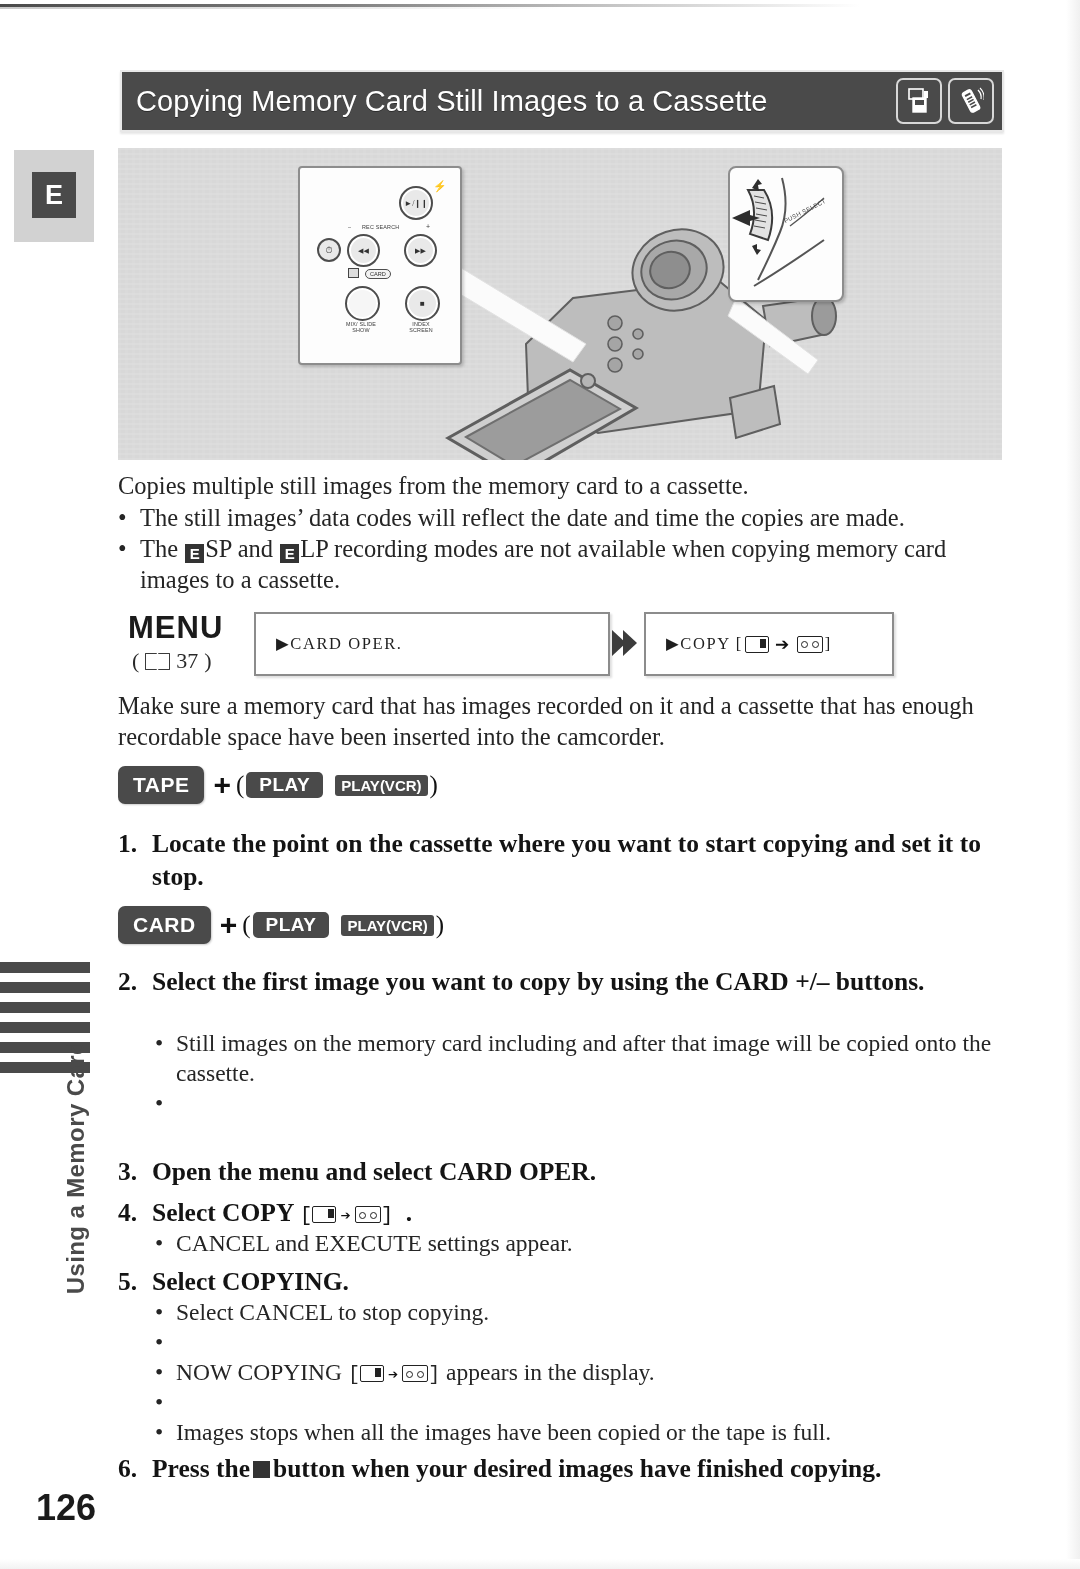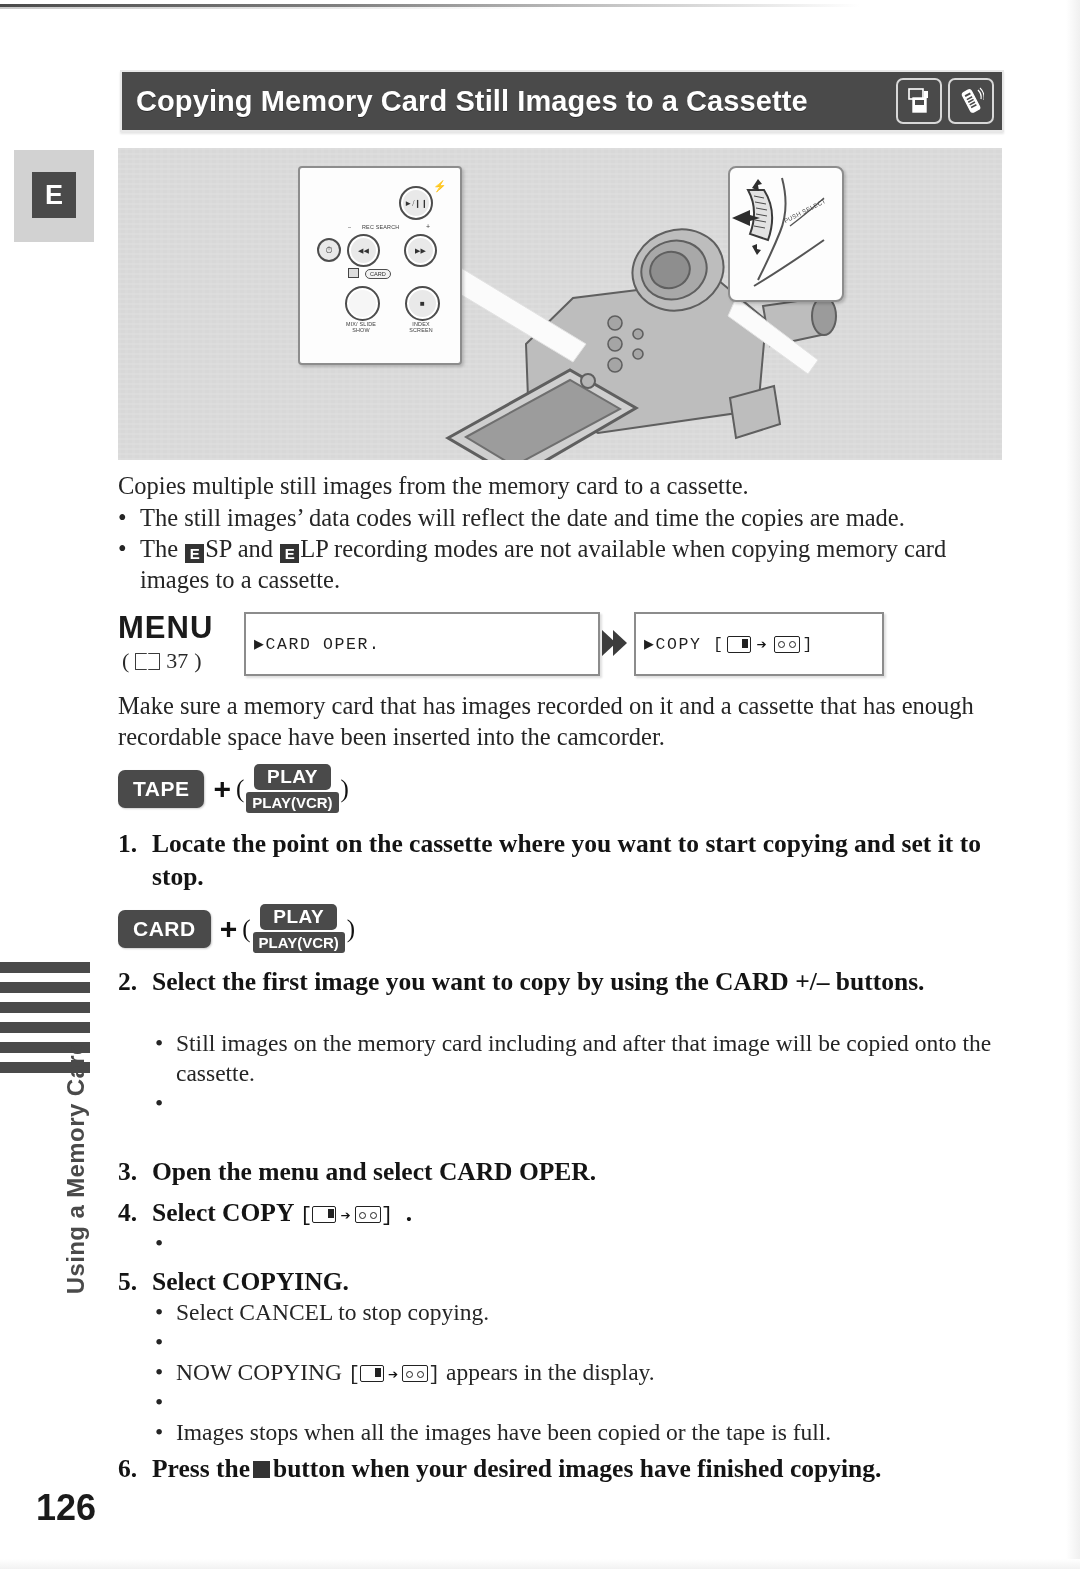--- a/index.html
+++ b/index.html
@@ -26,21 +26,21 @@
 
   
   .titlebar{
     position:absolute;left:120px;top:70px;width:880px;height:58px;
     background:#4a4a4a;border:2px solid #e8e8e8;
     display:flex;align-items:center;
     box-shadow:0 2px 2px rgba(0,0,0,.10);
   }
   .titlebar .ttl{
     flex:1;color:#ffffff;font-family:"Liberation Sans",sans-serif;
-    font-weight:bold;font-size:29px;letter-spacing:.1px;
+    font-weight:normal;font-size:29px;letter-spacing:.1px;
     padding-left:14px; white-space:nowrap;
     text-shadow:0 1px 0 rgba(0,0,0,.4);
   }
   .hdr-icons{display:flex;gap:6px;padding-right:8px;}
   .hdr-ico{width:42px;height:42px;border:2px solid #d8d8d8;border-radius:7px;
      background:#4a4a4a;display:flex;align-items:center;justify-content:center;}
   .hdr-ico svg{display:block;}
 
   
   .etab{
@@ -82,38 +82,38 @@
   .intro{position:absolute;left:118px;top:470px;width:880px;
     font-size:24.5px;line-height:31px;color:#252525;}
   .bul{position:absolute;left:118px;width:892px;font-size:24.5px;line-height:31px;color:#252525;}
   .bul .b{display:flex;}
   .bul .b .dot{width:22px;flex:none;}
   .inv{display:inline-flex;align-items:center;justify-content:center;
     background:#333;color:#fff;font-family:"Liberation Sans",sans-serif;
     font-weight:bold;font-size:15px;width:19px;height:19px;vertical-align:-2px;margin:0 1px;}
 
   
-  .menurow{position:absolute;left:118px;top:612px;width:890px;height:53px;}
+  .menurow{position:absolute;left:128px;top:612px;width:890px;height:53px;}
   .menu-word{position:absolute;left:0;top:-2px;font-family:"Liberation Sans",sans-serif;
     font-weight:bold;font-size:31px;letter-spacing:1px;color:#1b1b1b;}
   .menu-ref{position:absolute;left:4px;top:36px;font-size:22px;color:#2a2a2a;display:flex;align-items:center;gap:6px;}
   .mbox{position:absolute;border:2px solid #8c8c8c;background:#fff;height:60px;
     box-shadow:2px 2px 2px rgba(0,0,0,.13);display:flex;align-items:center;}
-  .mbox .mtxt{font-family:Liberation Mono, monospace;
-    font-size:16.5px;letter-spacing:1.6px;color:#1f1f1f;padding-left:8px;display:flex;align-items:center;gap:2px;}
+  .mbox .mtxt{font-family:Liberation Serif, serif;
+    font-size:16.5px;letter-spacing:1.6px;color:#1f1f1f;padding-left:20px;display:flex;align-items:center;gap:2px;}
   .arrows{position:absolute;left:482px;top:16px;display:flex;align-items:center;}
 
   
   .moderow{position:absolute;left:118px;display:flex;align-items:center;justify-content:flex-end;}
   .mode-btn{background:#4a4a4a;color:#fff;font-family:"Liberation Sans",sans-serif;
     font-weight:bold;font-size:21px;border-radius:7px;padding:7px 15px;letter-spacing:.5px;
     box-shadow:1px 1px 2px rgba(0,0,0,.2);}
   .plus{font-family:"Liberation Sans",sans-serif;font-size:30px;font-weight:bold;margin:0 5px 0 9px;color:#111;}
   .paren{font-size:25px;color:#111;}
-  .stack{display:inline-flex;flex-direction:column;align-items:center;gap:2px;margin:4px 2px;}
+  .stack{display:inline-flex;flex-direction:row;align-items:center;gap:12px;margin:12px 2px;}
   .play-top{background:#4a4a4a;color:#fff;font-family:"Liberation Sans",sans-serif;
     font-weight:bold;font-size:19px;border-radius:5px;padding:2px 13px;letter-spacing:.5px;}
   .play-bot{background:#4a4a4a;color:#fff;font-family:"Liberation Sans",sans-serif;
     font-weight:bold;font-size:15px;border-radius:3px;padding:2px 6px;letter-spacing:0;}
 
   
   .step{position:absolute;left:118px;width:900px;display:flex;
     font-weight:bold;font-size:25.5px;line-height:33px;color:#141414;}
   .step .num{width:34px;flex:none;}
   .step .txt{flex:1;}
@@ -398,20 +398,21 @@
     <div class="txt">
       <span>Select COPY</span>
       <span class="brk" style="font-weight:normal;font-size:21px;">
         [<span class="ico-card"></span><span class="rarrow">➔</span><span class="ico-tape"></span>]
       </span><span>.</span>
     </div>
   </div>
   <div class="sub" style="top:1228px;">
     <div class="b">
         <span class="dot">•</span>
+      <span>CANCEL and EXECUTE settings appear.</span>
       </div>
   </div>
 
   <div class="step" style="top:1265px;">
     <div class="num">5.</div>
     <div class="txt">Select COPYING.</div>
   </div>
   <div class="sub" style="top:1297px;">
     <div class="b">
         <span class="dot">•</span>

